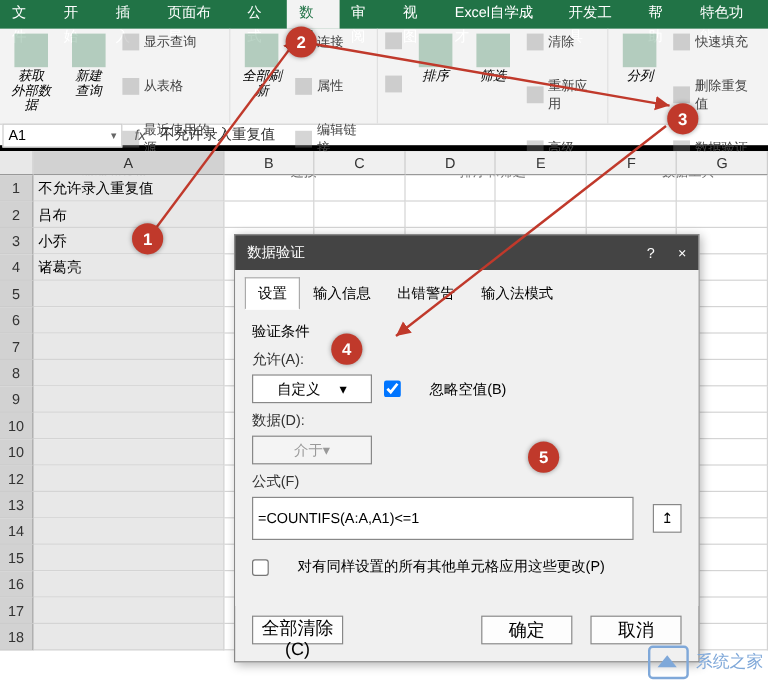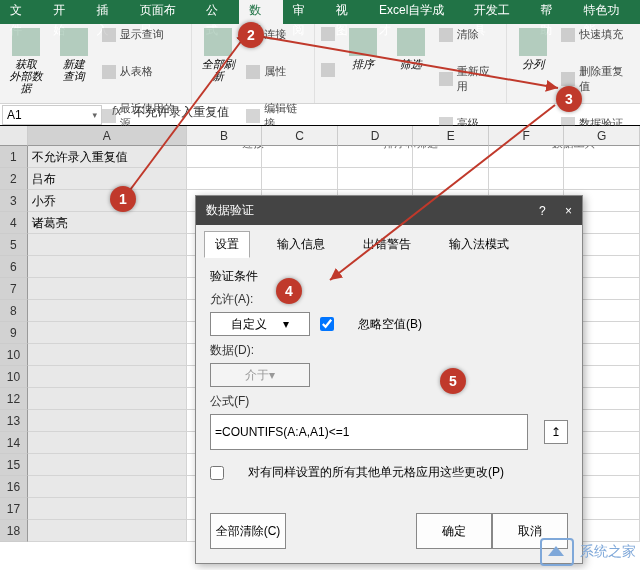--- a/index.html
+++ b/index.html
@@ -14,21 +14,21 @@
 .ribbon-group-body { display: flex; flex: 1; align-items: flex-start; gap: 4px; }
 .ribbon-group-label { text-align: center; font-size: 11px; color: #666; padding-top: 4px; }
 .big-btn { display: flex; flex-direction: column; align-items: center; padding: 2px 4px; width: 44px; cursor: pointer; }
 .big-btn .icon { width: 28px; height: 28px; background: #217346; opacity: .3; margin-bottom: 2px; }
 .big-btn .lbl { font-size: 11px; text-align: center; line-height: 12px; font-style: italic; }
 .small-col { display: flex; flex-direction: column; gap: 20px; }
 .small-btn { display: flex; align-items: center; gap: 4px; padding: 1px 2px; cursor: pointer; font-size: 11px; color: #444; }
 .small-btn .icon { width: 14px; height: 14px; background: #888; opacity: .35; }
 
 
-.formula-row { display: flex; height: 22px; border-bottom: 1px solid #000000; }
+.formula-row { display: flex; height: 22px; border-bottom: 5px solid #000000; align-items: center; }
 .name-box { width: 100px; height: 20px; border: 1px solid #ccc; background: #fff; padding: 0 4px; display: flex; align-items: center; justify-content: space-between; margin: 1px 2px; }
 .name-box .dd { color: #666; font-size: 9px; }
 .fx { padding: 0 8px; color: #555; font-style: italic; }
 .formula-input { flex: 1; padding: 0 4px; color: #333; }
 
 
 .grid { position: relative; }
 .col-headers { display: flex; height: 20px; background: #f0f0f0; }
 .corner { width: 28px; border-right: 1px solid #ccc; border-bottom: 1px solid #999; background: #e8e8e8; }
 .col-h { border-right: 1px solid #ccc; border-bottom: 1px solid #999; text-align: center; line-height: 20px; color: #333; }
@@ -38,36 +38,36 @@
 .cell { border-right: 1px solid #d4d4d4; border-bottom: 1px solid #d4d4d4; padding: 0 4px; line-height: 22px; white-space: nowrap; overflow: hidden; }
 .col-A { width: 160px; } .col-h.col-A { background: #d2d2d2; }
 .col-B, .col-C, .col-D, .col-E, .col-F, .col-G { width: 76px; }
 .row-h.sel, .col-h.sel { background: #d2d2d2; }
 .selcol { background: #e8e8e8; }
 
 
 .dialog { position: absolute; left: 195px; top: 195px; width: 388px; background: #f0f0f0; border: 1px solid #888; box-shadow: 2px 2px 8px rgba(0,0,0,.3); }
 .dlg-title { background: #444; color: #fff; padding: 6px 10px; display: flex; justify-content: space-between; align-items: center; }
 .dlg-close { color: #fff; cursor: pointer; }
-.dlg-tabs { display: flex; background: #f0f0f0; padding: 6px 8px 0 8px; gap: 16px; text-align: center; }
+.dlg-tabs { display: flex; background: #f0f0f0; padding: 6px 8px 0 8px; gap: 0; text-align: center; }
 .dlg-tab { padding: 4px 10px; border: 1px solid transparent; cursor: pointer; font-size: 12px; }
 .dlg-tab.active { background: #fff; border: 1px solid #aaa; border-bottom-color: #fff; }
 .dlg-body { background: #f0f0f0; padding: 10px 14px; }
 .fieldset-label { margin-bottom: 6px; }
 .form-row { display: flex; align-items: center; gap: 10px; margin: 4px 0; }
 .form-label { font-size: 12px; margin: 6px 0 2px; color: #333; }
 .select-box { width: 100px; height: 24px; border: 1px solid #888; background: #fff; display: flex; align-items: center; justify-content: space-between; padding: 0 20px; }
 .select-box.disabled { color: #999; background: #f4f4f4; justify-content: center; }
 .formula-box { flex: 1; height: 36px; border: 1px solid #888; background: #fff; display: flex; align-items: center; padding: 0 4px; }
 .ref-btn { width: 24px; height: 24px; border: 1px solid #888; background: #fff; text-align: center; line-height: 22px; cursor: pointer; margin-left: 6px; }
 .checkbox-row { display: flex; align-items: center; gap: 24px; margin: 14px 0; }
 .checkbox-row input { width: 14px; height: 14px; }
 .dlg-footer { display: flex; justify-content: space-between; padding: 8px 14px 14px; }
-.dlg-btn { width: 76px; height: 36px; border: 1px solid #888; background: #fdfdfd; cursor: pointer; font-size: 12px; }
-.dlg-footer .right { display: flex; gap: 0; }
+.dlg-btn { width: 76px; height: 24px; border: 1px solid #888; background: #fdfdfd; cursor: pointer; font-size: 15px; }
+.dlg-footer .right { display: flex; gap: 15px; }
 
 
 .callout { position: absolute; width: 26px; height: 26px; border-radius: 50%; background: #c0392b; color: #fff; font-weight: bold; text-align: center; line-height: 26px; font-size: 14px; box-shadow: 0 0 4px rgba(0,0,0,.4); z-index: 50; }
 svg.lines { position: absolute; top: 0; left: 0; pointer-events: none; z-index: 40; }
 
 
 .watermark { position: absolute; right: 4px; bottom: 4px; color: #7fa8d9; font-size: 14px; display: flex; align-items: center; gap: 6px; }
 .watermark .logo { width: 34px; height: 28px; border: 2px solid #7fa8d9; border-radius: 4px; position: relative; }
 .watermark .logo::before { content: ""; position: absolute; left: 6px; top: 6px; width: 0; height: 0; border-left: 8px solid transparent; border-right: 8px solid transparent; border-bottom: 10px solid #7fa8d9; }
 </style>

